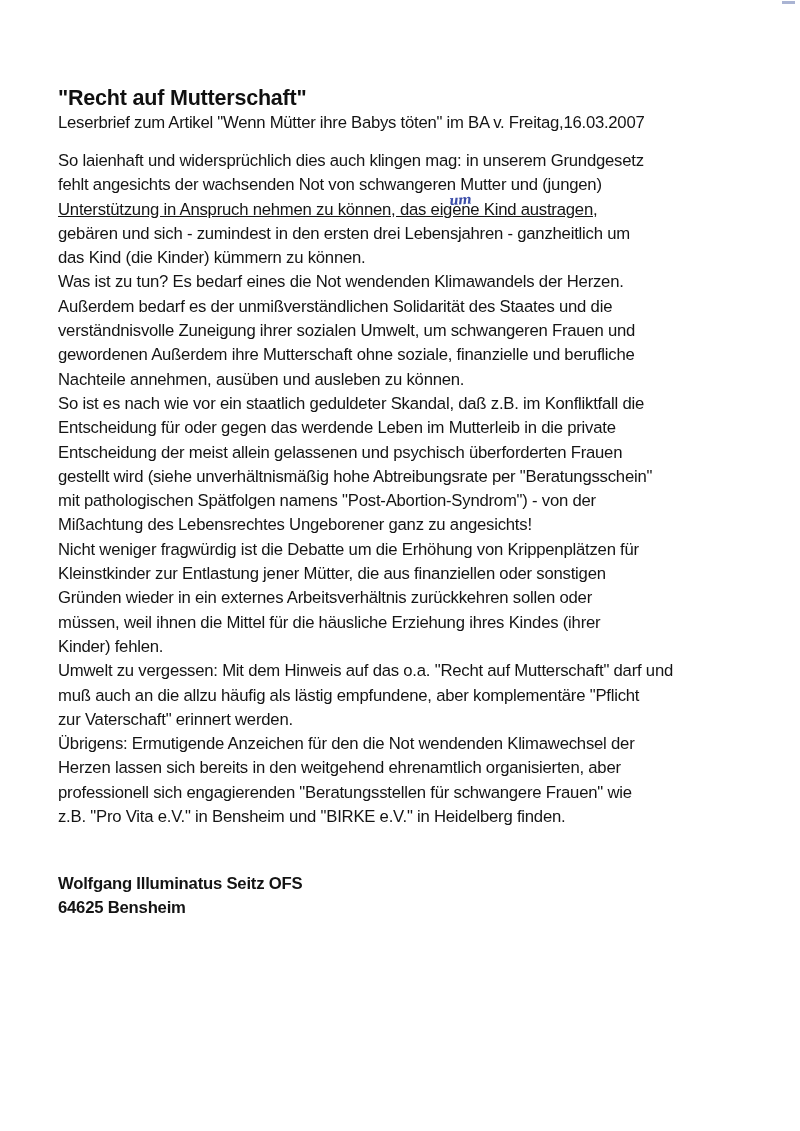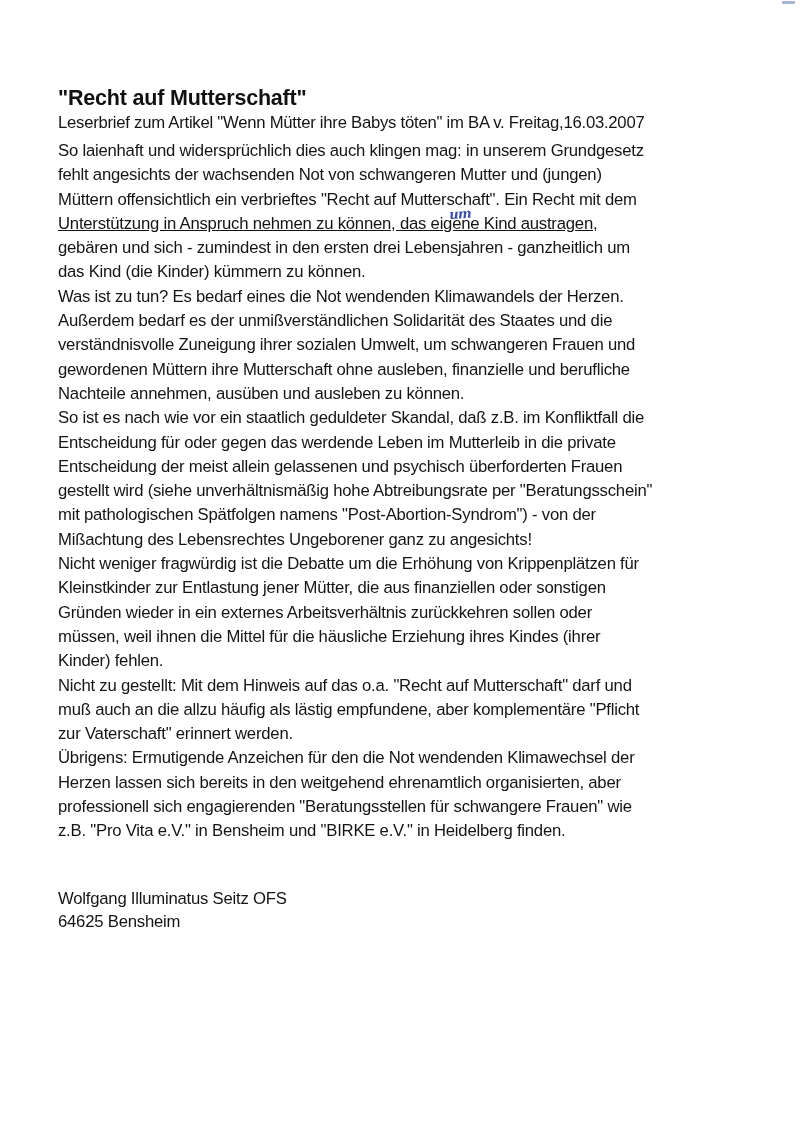--- a/index.html
+++ b/index.html
@@ -45,21 +45,21 @@
     color: #111111;
   }
   .doc-subtitle {
     font-size: 16.7px;
     line-height: 1.2;
     letter-spacing: -0.25px;
     margin: 0;
     color: #141414;
   }
   .body-block {
-    margin-top: 6px;
+    margin-top: 16px;
   }
   .line {
     font-size: 16.7px;
     line-height: 24.3px;
     letter-spacing: -0.22px;
     white-space: pre;
     color: #141414;
     position: relative;
   }
   .line.has-annotation {
@@ -80,59 +80,59 @@
     transform: rotate(-4deg);
     transform-origin: left bottom;
     white-space: pre;
     pointer-events: none;
   }
   .signature-block {
     margin-top: 43px;
   }
   .signature-block .line {
     line-height: 23.5px;
+    font-weight: bold;
   }
 </style>
 </head>
 <body>
 
 <div class="page">
 
   <div class="scan-mark"></div>
 
   <div class="content">
 
     <h1 class="doc-title">"Recht auf Mutterschaft"</h1>
 
     <p class="doc-subtitle">Leserbrief zum Artikel "Wenn Mütter ihre Babys töten" im BA v. Freitag,16.03.2007</p>
 
     <div class="body-block">
         <div class="line">So laienhaft und widersprüchlich dies auch klingen mag: in unserem Grundgesetz</div>
         <div class="line">fehlt angesichts der wachsenden Not von schwangeren Mutter und (jungen)</div>
-        <div class="line">Müttern offensichtlich ein verbrieftes "Recht auf Mutterschaft". Ein Recht mit dem</div>
         <div class="line has-annotation">Unterstützung in Anspruch nehmen zu können, das eigene Kind austragen,<span class="ink-annotation" style="color: rgb(59, 77, 168);">um</span></div>
         <div class="line">gebären und sich - zumindest in den ersten drei Lebensjahren - ganzheitlich um</div>
         <div class="line">das Kind (die Kinder) kümmern zu können.</div>
         <div class="line">Was ist zu tun? Es bedarf eines die Not wendenden Klimawandels der Herzen.</div>
         <div class="line">Außerdem bedarf es der unmißverständlichen Solidarität des Staates und die</div>
         <div class="line">verständnisvolle Zuneigung ihrer sozialen Umwelt, um schwangeren Frauen und</div>
-        <div class="line">gewordenen Müttern ihre Mutterschaft ohne ausleben, finanzielle und berufliche</div>
+        <div class="line">gewordenen Außerdem ihre Mutterschaft ohne soziale, finanzielle und berufliche</div>
         <div class="line">Nachteile annehmen, ausüben und ausleben zu können.</div>
         <div class="line">So ist es nach wie vor ein staatlich geduldeter Skandal, daß z.B. im Konfliktfall die</div>
         <div class="line">Entscheidung für oder gegen das werdende Leben im Mutterleib in die private</div>
         <div class="line">Entscheidung der meist allein gelassenen und psychisch überforderten Frauen</div>
         <div class="line">gestellt wird (siehe unverhältnismäßig hohe Abtreibungsrate per "Beratungsschein"</div>
         <div class="line">mit pathologischen Spätfolgen namens "Post-Abortion-Syndrom") - von der</div>
         <div class="line">Mißachtung des Lebensrechtes Ungeborener ganz zu angesichts!</div>
         <div class="line">Nicht weniger fragwürdig ist die Debatte um die Erhöhung von Krippenplätzen für</div>
         <div class="line">Kleinstkinder zur Entlastung jener Mütter, die aus finanziellen oder sonstigen</div>
         <div class="line">Gründen wieder in ein externes Arbeitsverhältnis zurückkehren sollen oder</div>
         <div class="line">müssen, weil ihnen die Mittel für die häusliche Erziehung ihres Kindes (ihrer</div>
         <div class="line">Kinder) fehlen.</div>
-        <div class="line">Nicht zu gestellt: Mit dem Hinweis auf das o.a. "Recht auf Mutterschaft" darf und</div>
+        <div class="line">Umwelt zu vergessen: Mit dem Hinweis auf das o.a. "Recht auf Mutterschaft" darf und</div>
         <div class="line">muß auch an die allzu häufig als lästig empfundene, aber komplementäre "Pflicht</div>
         <div class="line">zur Vaterschaft" erinnert werden.</div>
         <div class="line">Übrigens: Ermutigende Anzeichen für den die Not wendenden Klimawechsel der</div>
         <div class="line">Herzen lassen sich bereits in den weitgehend ehrenamtlich organisierten, aber</div>
         <div class="line">professionell sich engagierenden "Beratungsstellen für schwangere Frauen" wie</div>
         <div class="line">z.B. "Pro Vita e.V." in Bensheim und "BIRKE e.V." in Heidelberg finden.</div>
       </div>
 
     <div class="signature-block">
         <div class="line">Wolfgang Illuminatus Seitz OFS</div>

